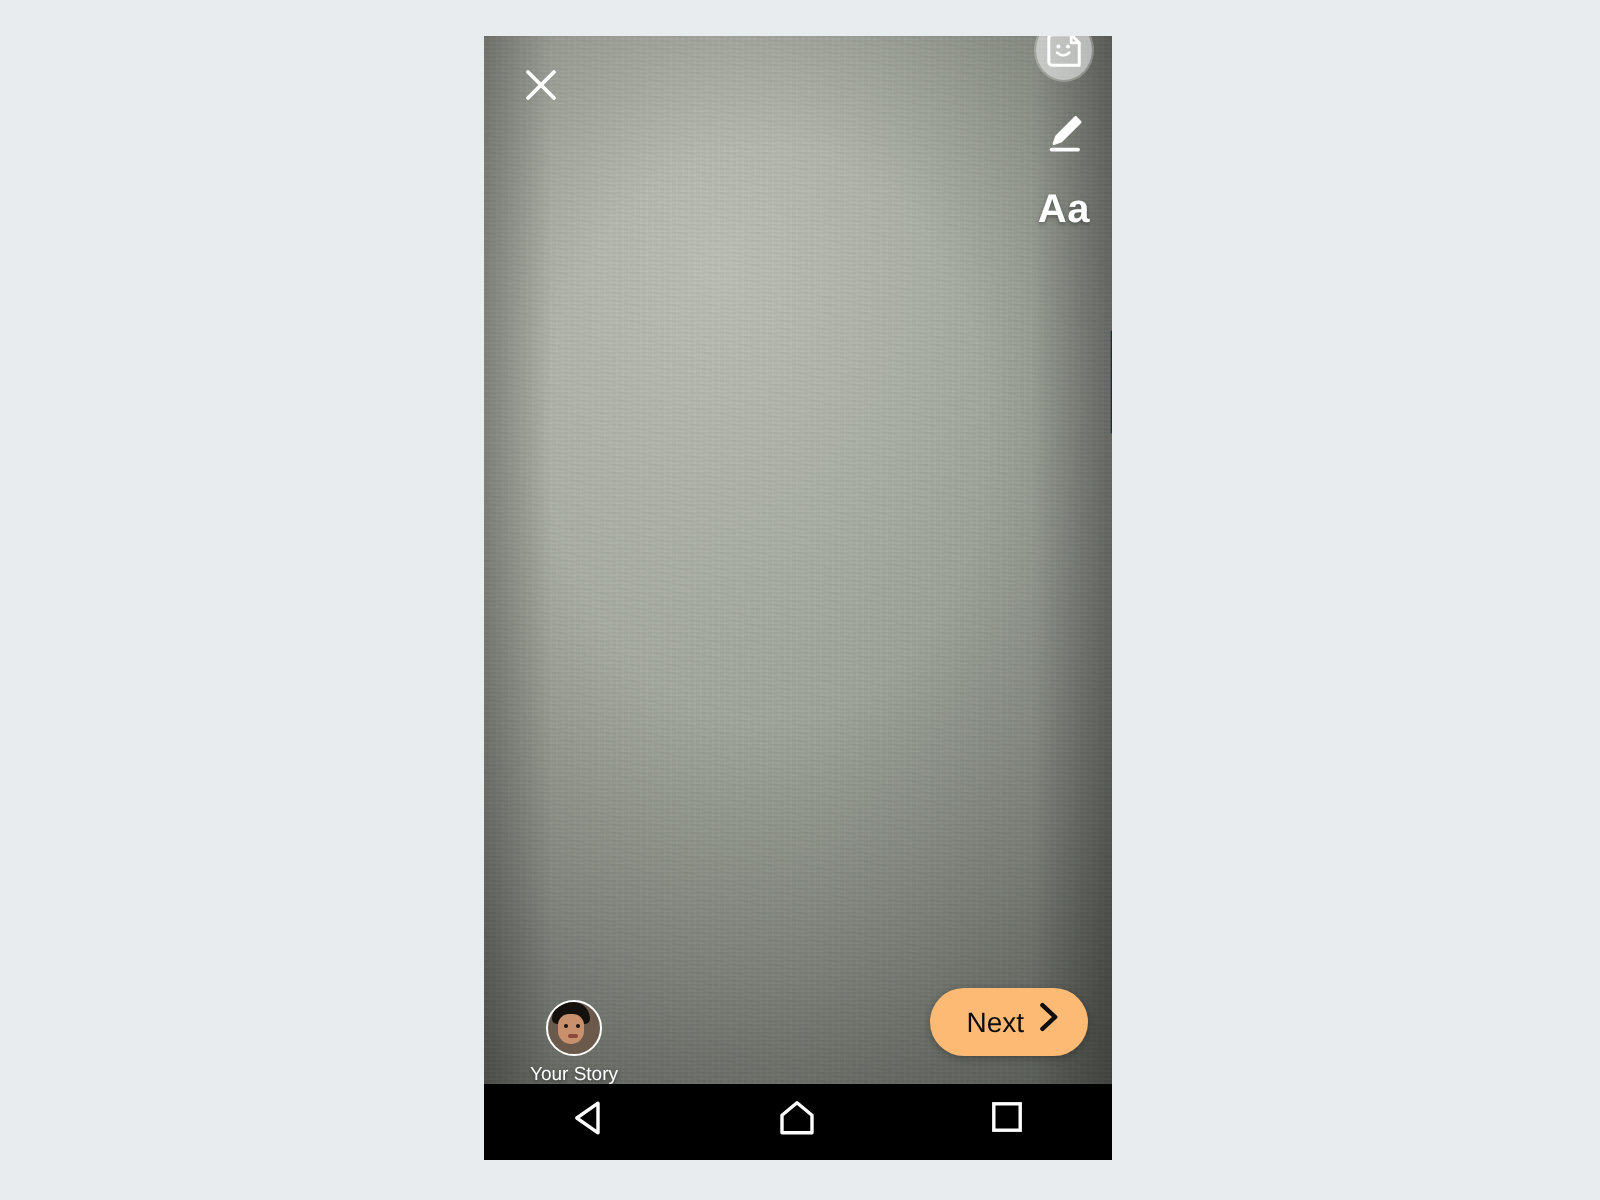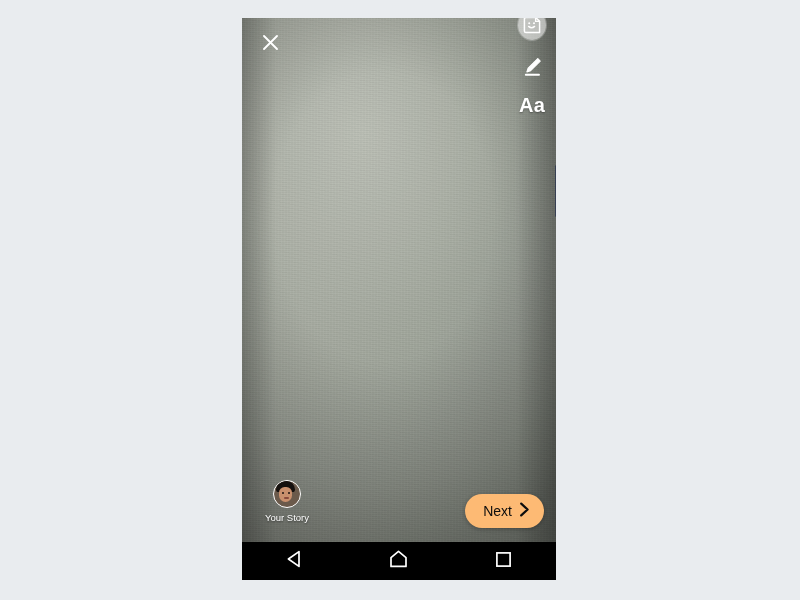--- a/index.html
+++ b/index.html
@@ -131,21 +131,21 @@
     position: absolute;
     left: 0;
     bottom: 0;
     width: 314px;
     height: 70px;
     z-index: 8;
   }
   .audience-group {
     position: absolute;
     left: 14px;
-    bottom: 20px;
+    bottom: 0;
     display: flex;
     gap: 18px;
     align-items: flex-start;
   }
   .audience-item {
     display: flex;
     flex-direction: column;
     align-items: center;
     cursor: pointer;
     width: 62px;

